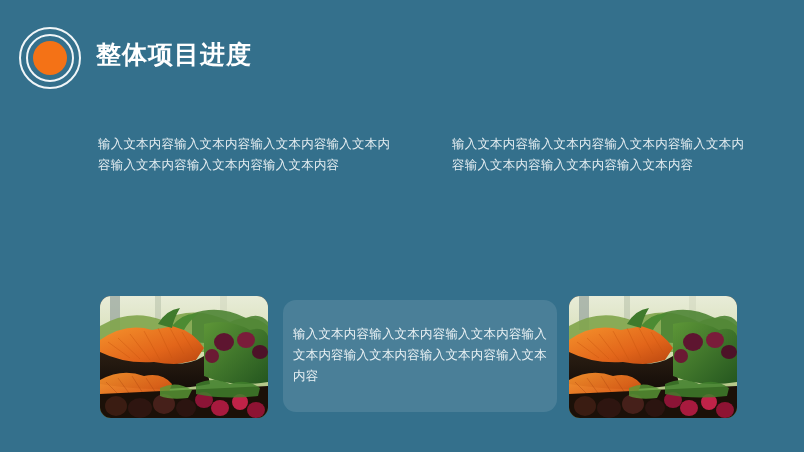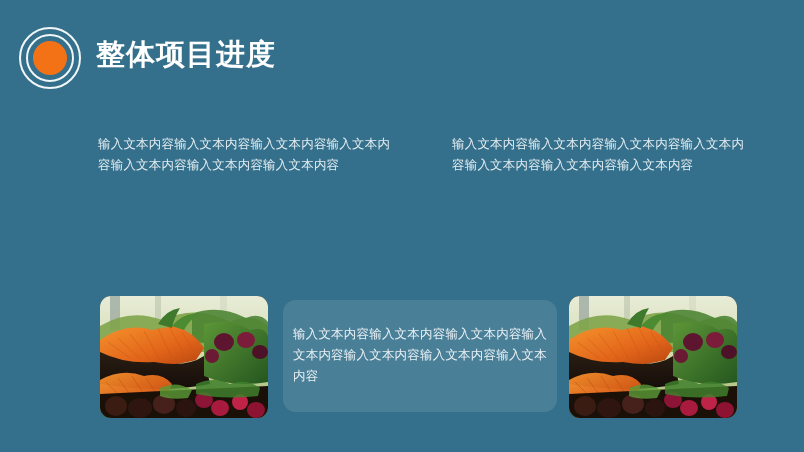--- a/index.html
+++ b/index.html
@@ -65,21 +65,21 @@
     width: 34px;
     height: 34px;
     border-radius: 50%;
     background: #f47216;
   }
 
   .page-title {
     position: absolute;
     left: 96px;
     top: 37px;
-    font-size: 29px;
+    font-size: 25px;
     font-weight: bold;
     color: #ffffff;
     letter-spacing: 1px;
     line-height: 34px;
     white-space: nowrap;
   }
 
   
   .text-block {
     position: absolute;

